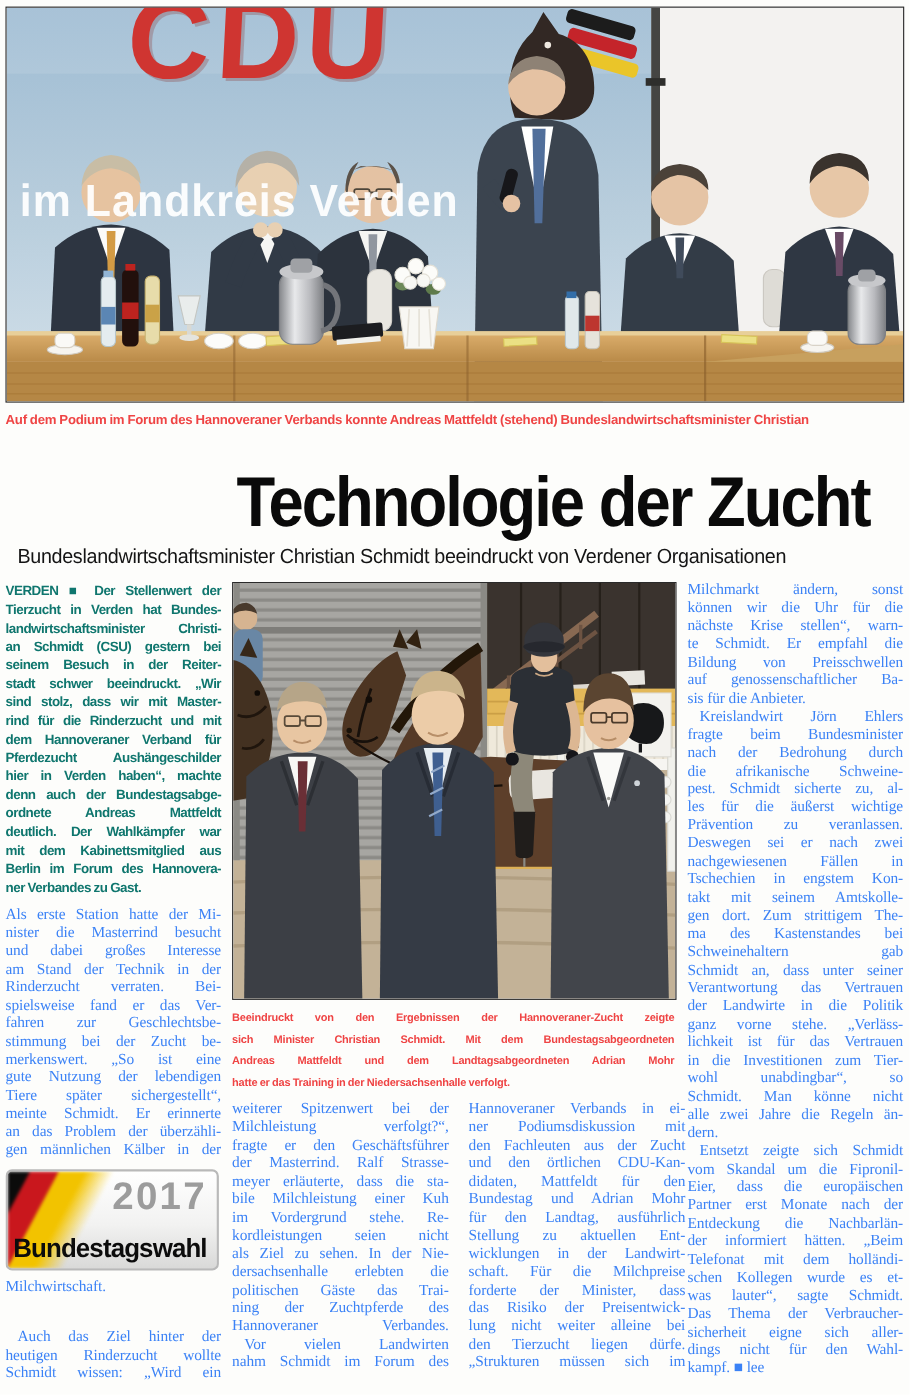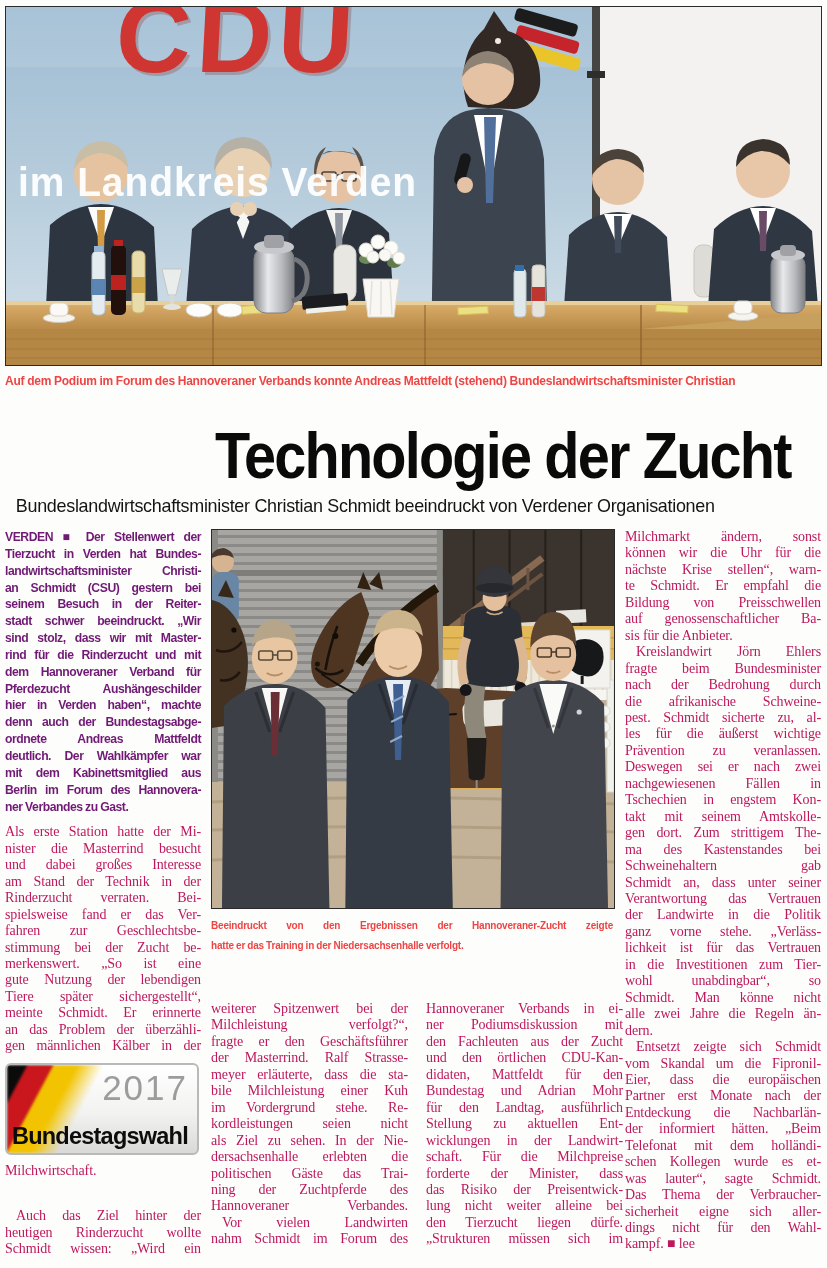--- a/index.html
+++ b/index.html
@@ -33,33 +33,33 @@
   .col{width:196px;flex:0 0 196px;}
   .middle{width:404px;flex:0 0 404px;}
   .mid-cols{display:flex;gap:18px;}
   .mid-cols .col{width:197px;flex:0 0 197px;}
   
   .para .ln{text-align:justify;text-align-last:justify;}
   .para .ln:last-child{text-align-last:left;}
   .para.cont .ln:last-child{text-align-last:justify;}
   .para.indent .ln:first-child{text-indent:11px;}
   .lead{font-family:"Liberation Sans",sans-serif;font-weight:bold;font-size:12.2px;
-        line-height:16.85px;letter-spacing:-0.45px;word-spacing:-0.5px;color:#701a75;
+        line-height:16.85px;letter-spacing:-0.45px;word-spacing:-0.5px;color:#0f766e;
         margin-bottom:9px;}
   .serif{font-family:"Liberation Serif",serif;font-size:14px;line-height:16.45px;
-         letter-spacing:-0.1px;color:#be185d;}
+         letter-spacing:-0.1px;color:#3b82f6;}
   .sp-top{margin-top:29px;}
   
   .election-box{position:relative;width:190px;height:88px;border:2px solid #b9b9b9;
         border-radius:6px;background:linear-gradient(180deg,#ffffff 0%,#f2f2f1 55%,#d9d9d8 100%);
         margin:8px 0;overflow:hidden;}
   .flag-stripes{position:absolute;inset:0;filter:blur(1.3px);
         background:linear-gradient(118deg,#0b0b0b 0px,#0b0b0b 17px,#c9171d 19px,#c9171d 40px,
                    #f2c300 42px,#f2c300 62px,rgba(255,255,255,0) 86px);}
-  .eyear{position:absolute;right:9px;top:3px;font-size:35px;font-weight:normal;color:#9c9c9c;
+  .eyear{position:absolute;right:9px;top:3px;font-size:35px;font-weight:bold;color:#9c9c9c;
         letter-spacing:2px;}
   .elabel{position:absolute;left:5px;bottom:3px;font-size:24px;font-weight:bold;color:#0c0c0c;
         letter-spacing:-0.8px;transform:scaleX(.98);transform-origin:left;}
 </style>
 </head>
 <body>
 
 <div class="page">
 
   <div class="photo-frame photo-top">
@@ -439,20 +439,22 @@
             <path d="M341,122 h5" stroke="#4b3a2a" stroke-width="1.6"></path>
             <path d="M336,141 q7,4 14,0" stroke="#b98c63" stroke-width="1.8" fill="none"></path>
             <polygon points="329,154 357,154 343,204" fill="#fafaf8"></polygon>
             <circle cx="343" cy="196" r="1.6" fill="#9a9a94"></circle>
             <circle cx="369" cy="182" r="2.6" fill="#cfd4da"></circle>
           </g>
         </svg>
       </div>
       <div class="caption cap2 para">
           <div class="ln">Beeindruckt von den Ergebnissen der Hannoveraner-Zucht zeigte</div>
+          <div class="ln">sich Minister Christian Schmidt. Mit dem Bundestagsabgeordneten</div>
+          <div class="ln">Andreas Mattfeldt und dem Landtagsabgeordneten Adrian Mohr</div>
           <div class="ln">hatte er das Training in der Niedersachsenhalle verfolgt.</div>
         </div>
       <div class="mid-cols">
         <div class="col">
           <div class="para serif cont">
               <div class="ln">weiterer Spitzenwert bei der</div>
               <div class="ln">Milchleistung verfolgt?“,</div>
               <div class="ln">fragte er den Geschäftsführer</div>
               <div class="ln">der Masterrind. Ralf Strasse-</div>
               <div class="ln">meyer erläuterte, dass die sta-</div>

